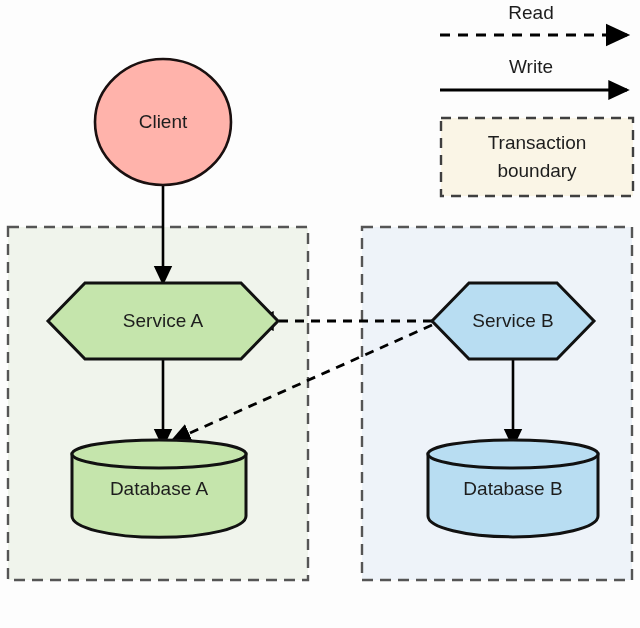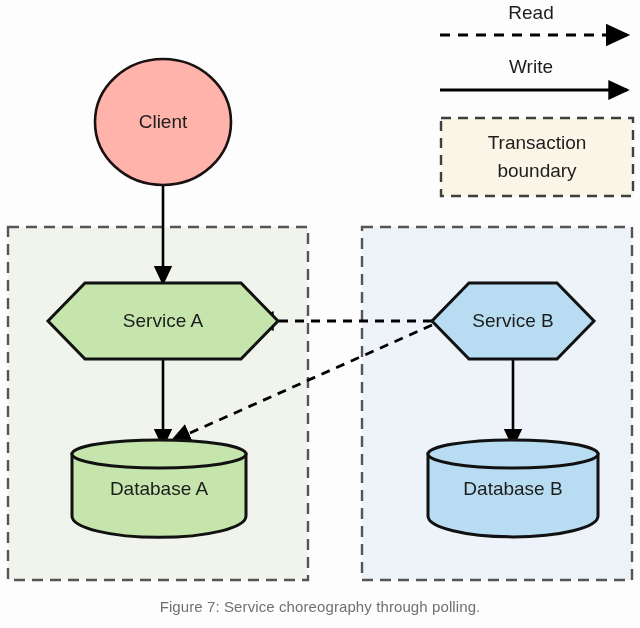--- a/index.html
+++ b/index.html
@@ -117,14 +117,13 @@
 
       <text class="legend-label" x="531" y="68">Write</text>
       <line x1="440" y1="90" x2="627" y2="90" stroke="#000000" stroke-width="2.8" marker-end="url(#arrowSolid)"></line>
 
       <rect x="441" y="118" width="192" height="78" fill="#faf5e6" stroke="#3f3f3f" stroke-width="2.4" stroke-dasharray="10 7"></rect>
       <text class="legend-label" x="537" y="144">Transaction</text>
       <text class="legend-label" x="537" y="172">boundary</text>
     </g>
   </svg>
 
-  <div class="caption">Figure 7: Service choreography through polling.</div>
 </div>
 
 </body></html>

